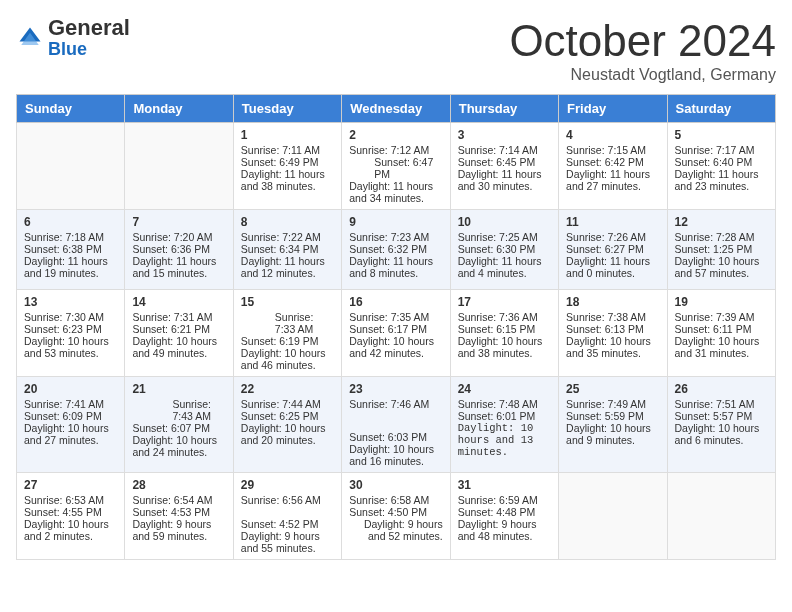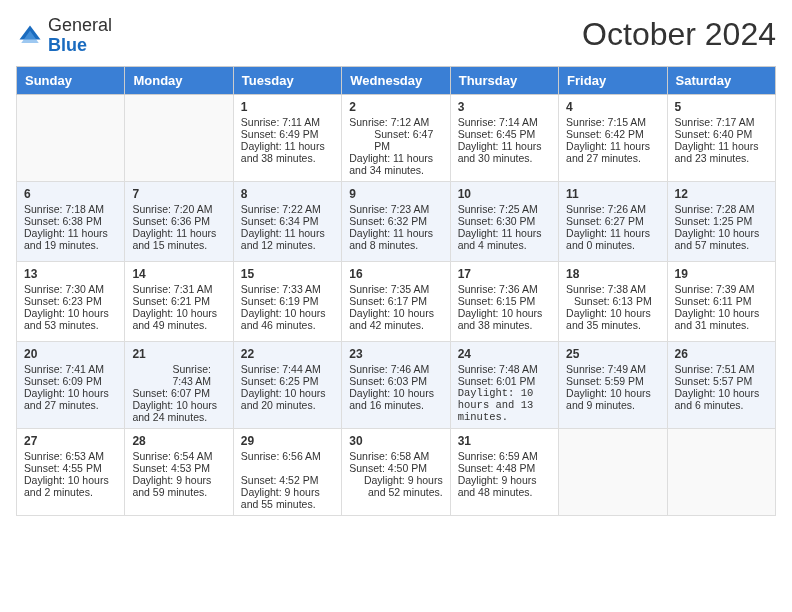--- a/index.html
+++ b/index.html
@@ -20,38 +20,38 @@
       display: flex;
       align-items: center;
       gap: 4px;
     }
     .logo-text {
       display: flex;
       flex-direction: column;
       line-height: 1.1;
     }
     .logo-general {
-      font-size: 18px;
-      font-weight: normal;
+      font-size: 22px;
+      font-weight: bold;
       color: #333;
     }
     .logo-blue {
       font-size: 18px;
       font-weight: bold;
       color: #1a6bbf;
     }
     .logo-icon {
       width: 28px;
       height: 28px;
     }
     .title-block {
       text-align: right;
     }
     .month-title {
-      font-size: 32px;
+      font-size: 44px;
       font-weight: 300;
       color: #333;
     }
     .location {
       font-size: 16px;
       color: #555;
     }
     .calendar {
       width: 100%;
       border-collapse: collapse;
@@ -97,20 +97,21 @@
       <polygon points="16,4 28,20 4,20" fill="#1a6bbf"></polygon>
       <polygon points="16,10 26,24 6,24" fill="#5ba3e8" opacity="0.6"></polygon>
     </svg>
     <div class="logo-text">
       <span class="logo-general">General</span>
       <span class="logo-blue">Blue</span>
     </div>
   </div>
   <div class="title-block">
     <div class="month-title">October 2024</div>
+    <div class="location">Neustadt Vogtland, Germany</div>
   </div>
 </div>
 
 <table class="calendar">
   <thead>
     <tr>
     <th>Sunday</th>
         <th>Monday</th>
         <th>Tuesday</th>
         <th>Wednesday</th>
@@ -206,40 +207,40 @@
           <span style="display: block;">Daylight: 10 hours and 53 minutes.</span>
         </td>
         <td>
           <span class="day-num">14</span>
           <span style="display: block;">Sunrise: 7:31 AM</span>
           <span style="display: block;">Sunset: 6:21 PM</span>
           <span style="display: block;">Daylight: 10 hours and 49 minutes.</span>
         </td>
         <td>
           <span class="day-num">15</span>
-          <span style="display: block;">Sunrise: 7:33 AM</span>
+          <span style="display: block; margin-left: 34px;">Sunrise: 7:33 AM</span>
           <span style="display: block;">Sunset: 6:19 PM</span>
           <span style="display: block;">Daylight: 10 hours and 46 minutes.</span>
         </td>
         <td>
           <span class="day-num">16</span>
           <span style="display: block;">Sunrise: 7:35 AM</span>
           <span style="display: block;">Sunset: 6:17 PM</span>
           <span style="display: block;">Daylight: 10 hours and 42 minutes.</span>
         </td>
         <td>
           <span class="day-num">17</span>
           <span style="display: block;">Sunrise: 7:36 AM</span>
           <span style="display: block;">Sunset: 6:15 PM</span>
           <span style="display: block;">Daylight: 10 hours and 38 minutes.</span>
         </td>
         <td>
           <span class="day-num">18</span>
           <span style="display: block;">Sunrise: 7:38 AM</span>
-          <span style="display: block; text-align: center;">Sunset: 6:13 PM</span>
+          <span style="display: block;">Sunset: 6:13 PM</span>
           <span style="display: block;">Daylight: 10 hours and 35 minutes.</span>
         </td>
         <td>
           <span class="day-num">19</span>
           <span style="display: block;">Sunrise: 7:39 AM</span>
           <span style="display: block;">Sunset: 6:11 PM</span>
           <span style="display: block;">Daylight: 10 hours and 31 minutes.</span>
         </td>
       </tr>
       <tr class="row-alt">
@@ -257,21 +258,21 @@
         </td>
         <td>
           <span class="day-num">22</span>
           <span style="display: block;">Sunrise: 7:44 AM</span>
           <span style="display: block;">Sunset: 6:25 PM</span>
           <span style="display: block;">Daylight: 10 hours and 20 minutes.</span>
         </td>
         <td>
           <span class="day-num">23</span>
           <span style="display: block;">Sunrise: 7:46 AM</span>
-          <span style="display: block;">Sunset: 6:03 PM</span>
+          <span style="display: block; margin-top: 21px;">Sunset: 6:03 PM</span>
           <span style="display: block;">Daylight: 10 hours and 16 minutes.</span>
         </td>
         <td>
           <span class="day-num">24</span>
           <span style="display: block;">Sunrise: 7:48 AM</span>
           <span style="display: block;">Sunset: 6:01 PM</span>
           <span style="display: block; font-family: Liberation Mono, monospace;">Daylight: 10 hours and 13 minutes.</span>
         </td>
         <td>
           <span class="day-num">25</span>

